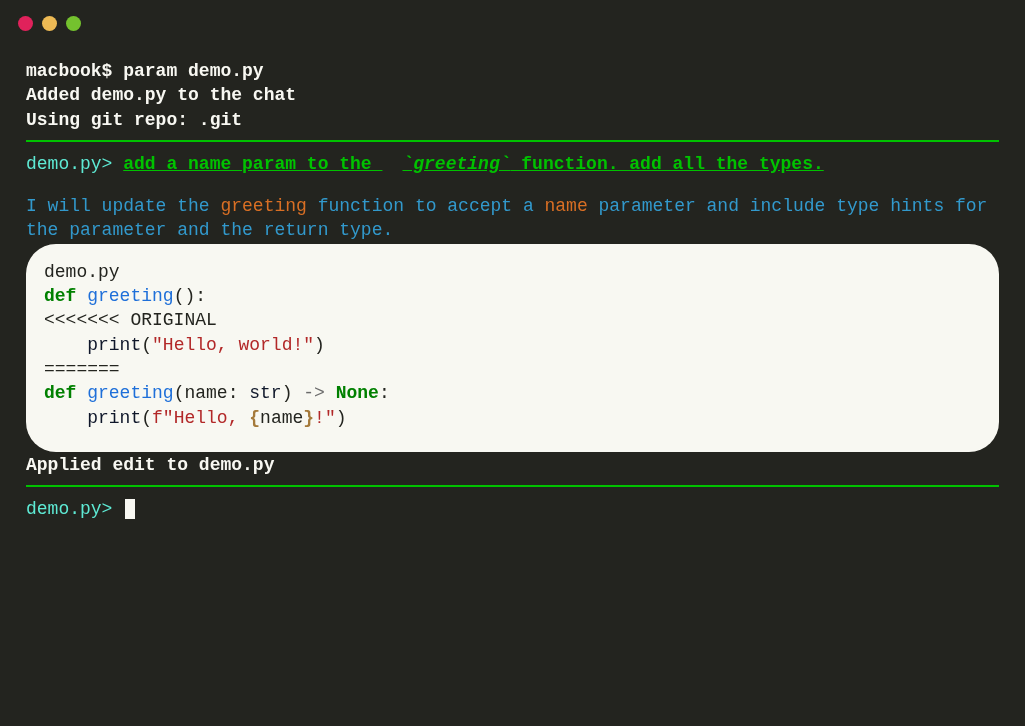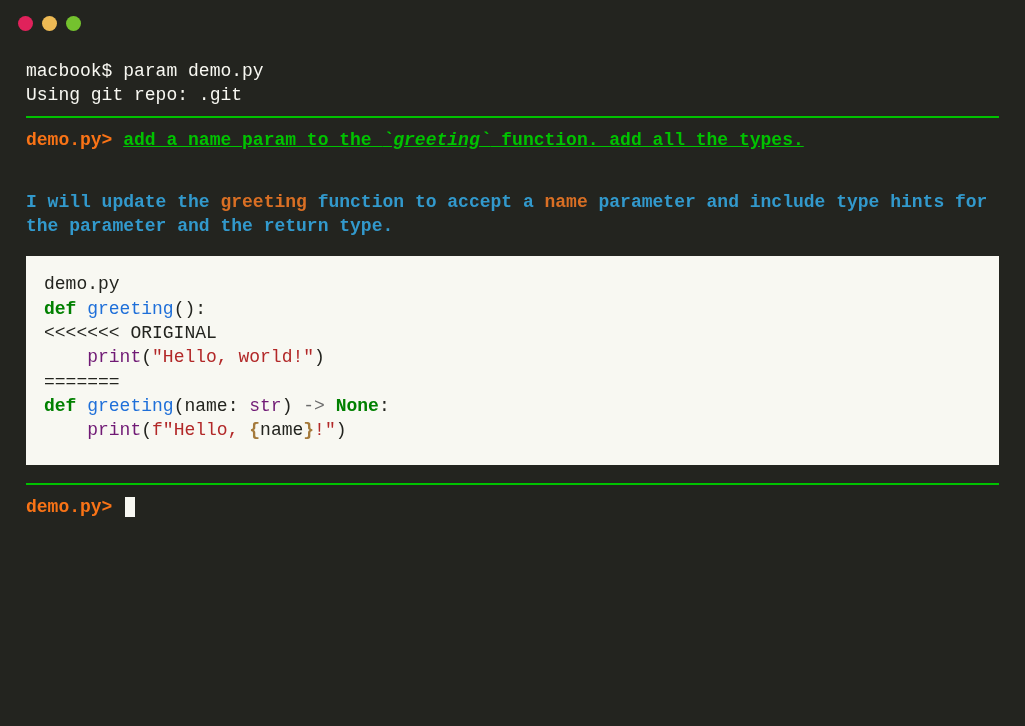--- a/index.html
+++ b/index.html
@@ -25,39 +25,41 @@
   .dot.green { background: #74c22e; }
   .term {
     padding: 28px 26px 0 26px;
   }
   .line { white-space: pre-wrap; }
   .hr {
     border: none;
     border-top: 2px solid #00c200;
     margin: 8px 0 10px 0;
   }
-  .prompt { color: #f97316; font-weight: bold; }
-  .bold { font-weight: normal; }
+  .prompt { color: #5eead4; font-weight: normal; }
+  .bold { font-weight: bold; }
   .user-input { color: #00c200; font-weight: bold; text-decoration: underline; }
   .codeinline {
     font-style: italic;
+    margin-left: 20px;
   }
-  .response { color: #3299cc; font-weight: bold; margin-top: 20px; }
+  .response { color: #3299cc; font-weight: normal; }
   .hl-orange { color: #d96f24; }
   .diff-block {
     background: #f8f8f2;
     color: #23241f;
-    margin: 18px 0;
+    margin: 1px 0;
     padding: 16px 18px 22px 18px;
     font-weight: normal;
+    border-radius: 30px;
   }
   .diff-block .kw { color: #008000; font-weight: bold; }
   .diff-block .fn { color: #1e6fd9; }
   .diff-block .str { color: #b22828; }
-  .diff-block .builtin { color: #701a75; text-align: right; }
+  .diff-block .builtin { color: #0f172a; text-align: right; }
   .diff-block .interp { color: #a57a3b; font-weight: bold; }
   .diff-block .interp-inner { color: #23241f; font-weight: normal; }
   .diff-block .arrow { color: #6b6b6b; }
   .diff-block .type { color: #008000; font-weight: bold; text-align: right; }
   .cursor {
     display: inline-block;
     width: 10px;
     height: 20px;
     background: #f8f8f2;
     vertical-align: text-bottom;
@@ -70,39 +72,41 @@
 <div class="window">
   <div class="titlebar">
     <div class="dot red"></div>
     <div class="dot yellow"></div>
     <div class="dot green"></div>
   </div>
 
   <div class="term">
 
     <div class="line"><span class="bold">macbook$ </span><span class="bold">param demo.py</span></div>
+    <div class="line bold">Added demo.py to the chat</div>
     <div class="line bold">Using git repo: .git</div>
 
     <hr class="hr">
 
     <div class="line"><span class="prompt">demo.py&gt; </span><span class="user-input">add a name param to the </span><span class="user-input codeinline">`greeting`</span><span class="user-input"> function. add all the types.</span></div>
 
     <div style="height:18px"></div>
 
     <div class="line response"><span>I will update the </span><span class="hl-orange">greeting</span><span> function to accept a </span><span class="hl-orange">name</span><span> parameter and include type hints for the parameter and the return type.</span></div>
 
     <div class="diff-block">
       <div class="line">demo.py</div>
       <div class="line"><span class="kw">def</span><span class="fn"> greeting</span><span>():</span></div>
       <div class="line">&lt;&lt;&lt;&lt;&lt;&lt;&lt; ORIGINAL</div>
       <div class="line"><span>    </span><span class="builtin">print</span><span>(</span><span class="str">"Hello, world!"</span><span>)</span></div>
       <div class="line">=======</div>
       <div class="line"><span class="kw">def</span><span class="fn"> greeting</span><span>(name: </span><span class="builtin">str</span><span>) </span><span class="arrow">-&gt;</span><span> </span><span class="type">None</span><span>:</span></div>
       <div class="line"><span>    </span><span class="builtin">print</span><span>(</span><span class="str">f"Hello, </span><span class="interp">{</span><span class="interp-inner">name</span><span class="interp">}</span><span class="str">!"</span><span>)</span></div>
     </div>
 
+    <div class="line bold">Applied edit to demo.py</div>
 
     <hr class="hr">
 
     <div class="line"><span class="prompt">demo.py&gt; </span><span class="cursor"></span></div>
 
   </div>
 </div>
 
 </body></html>

